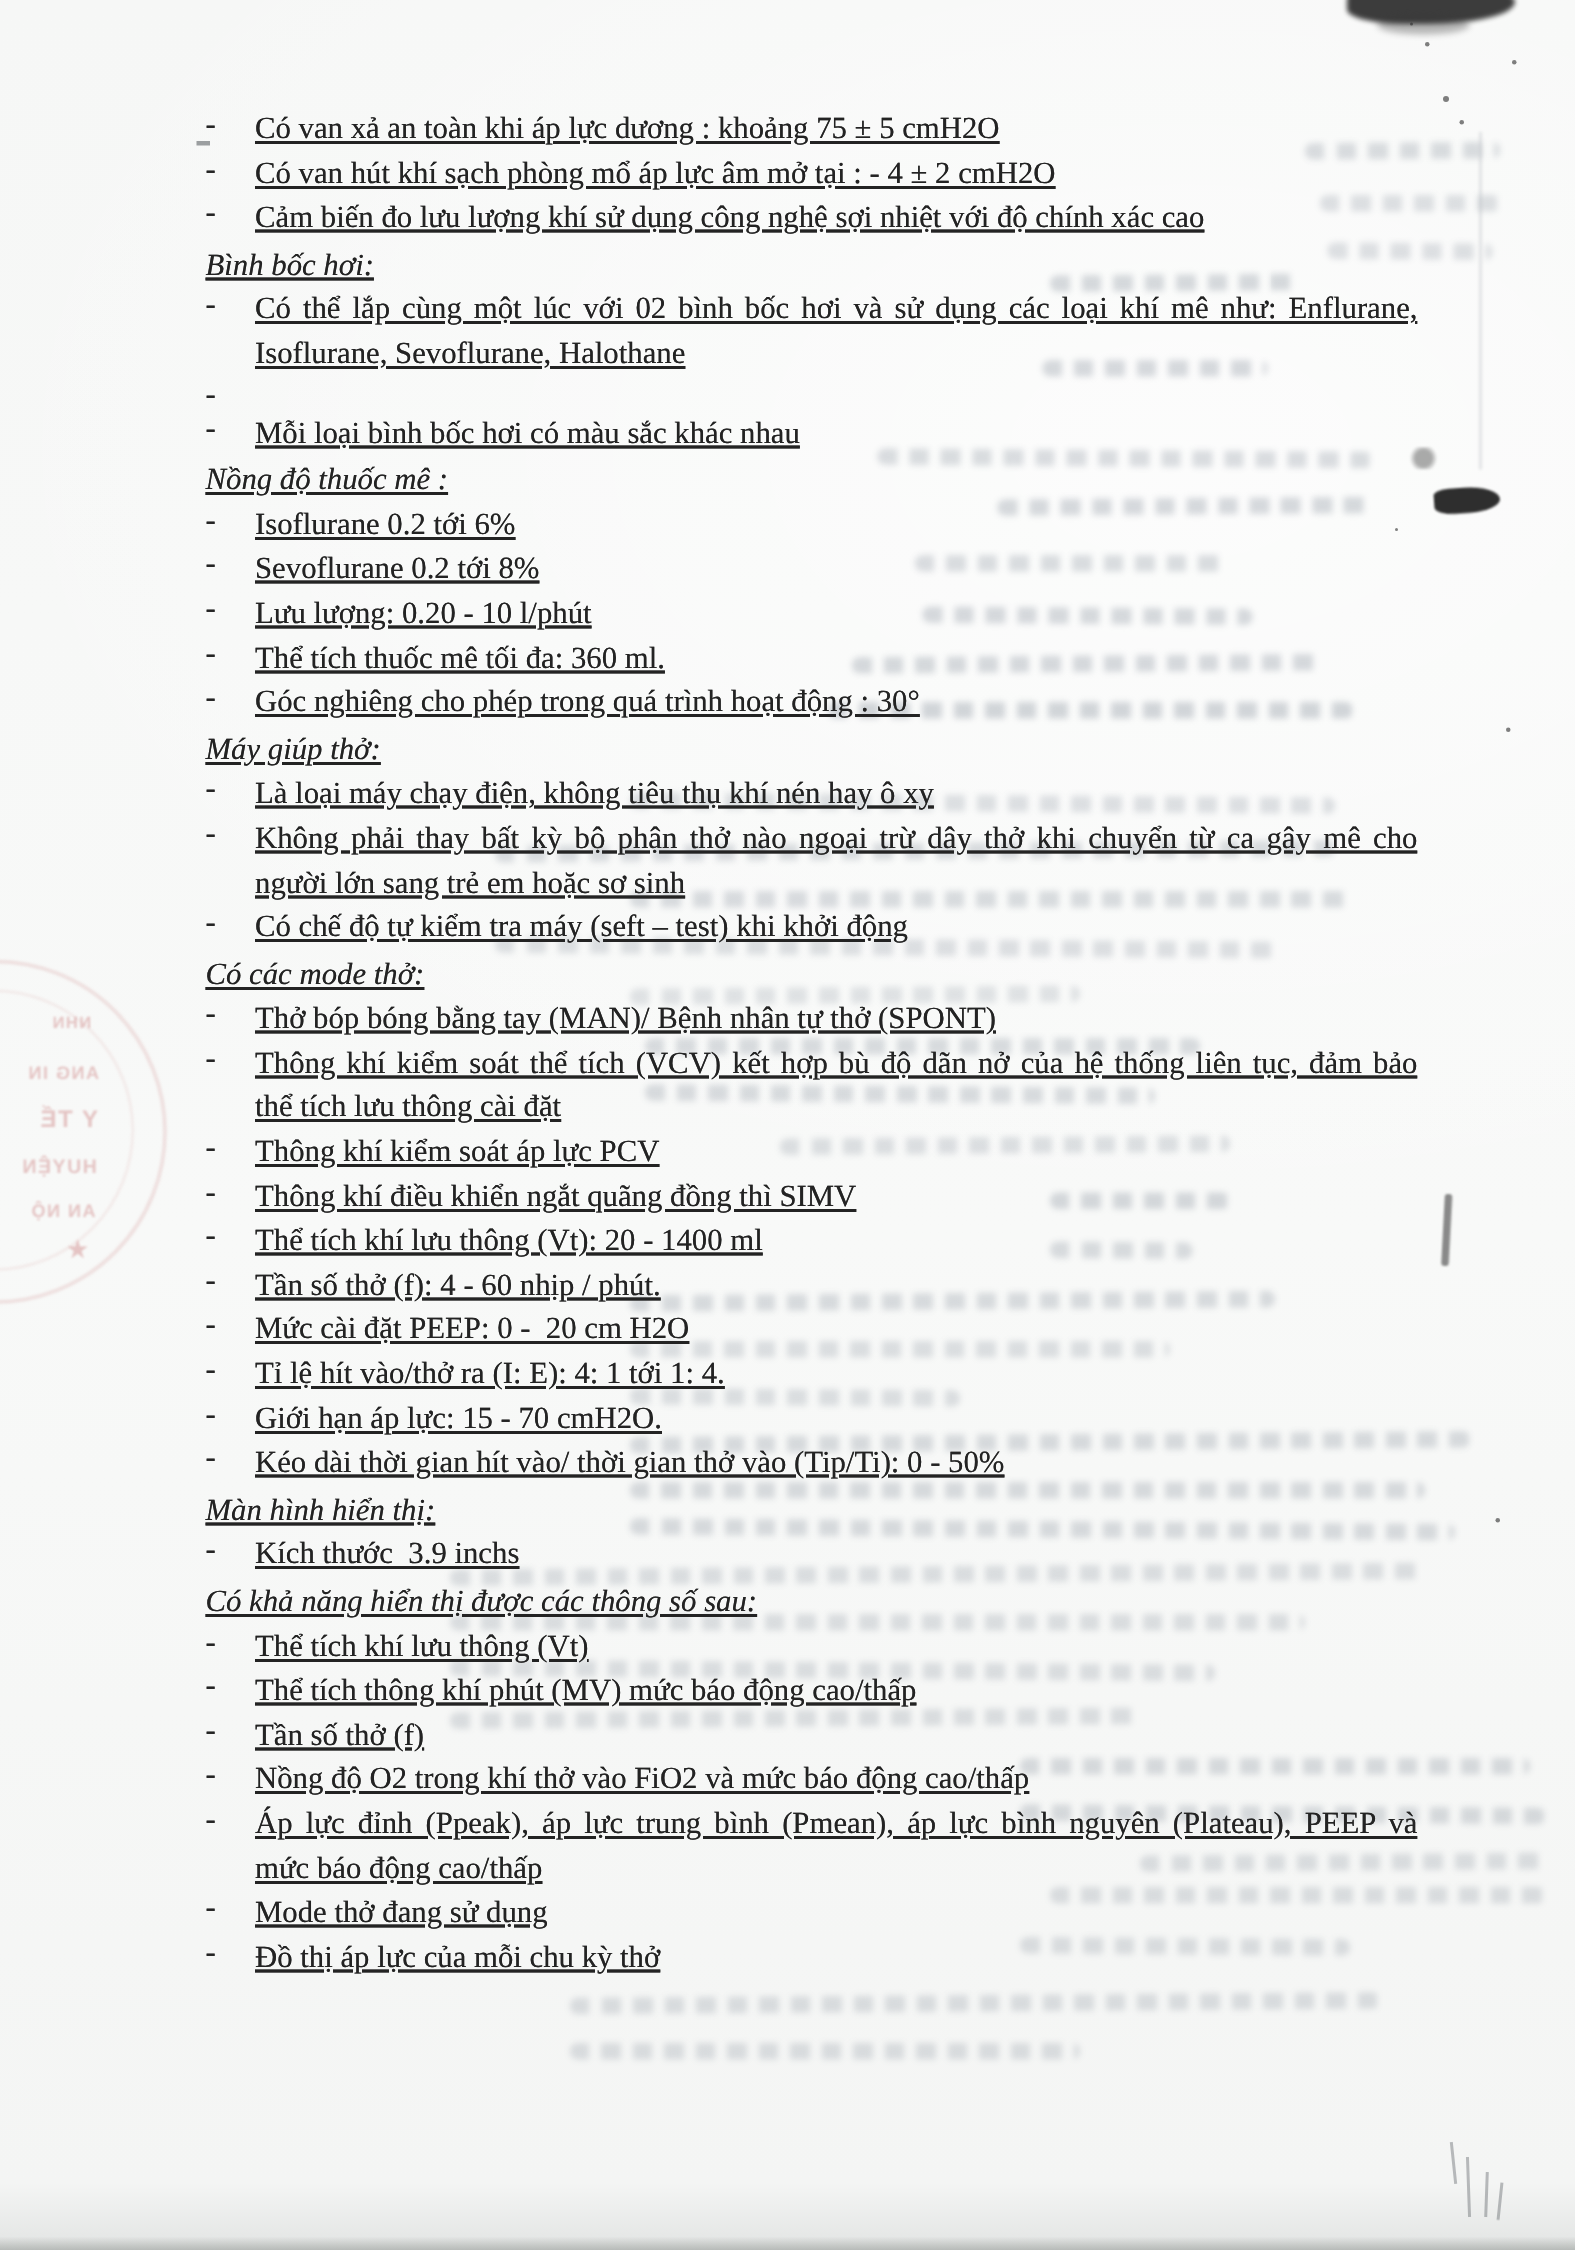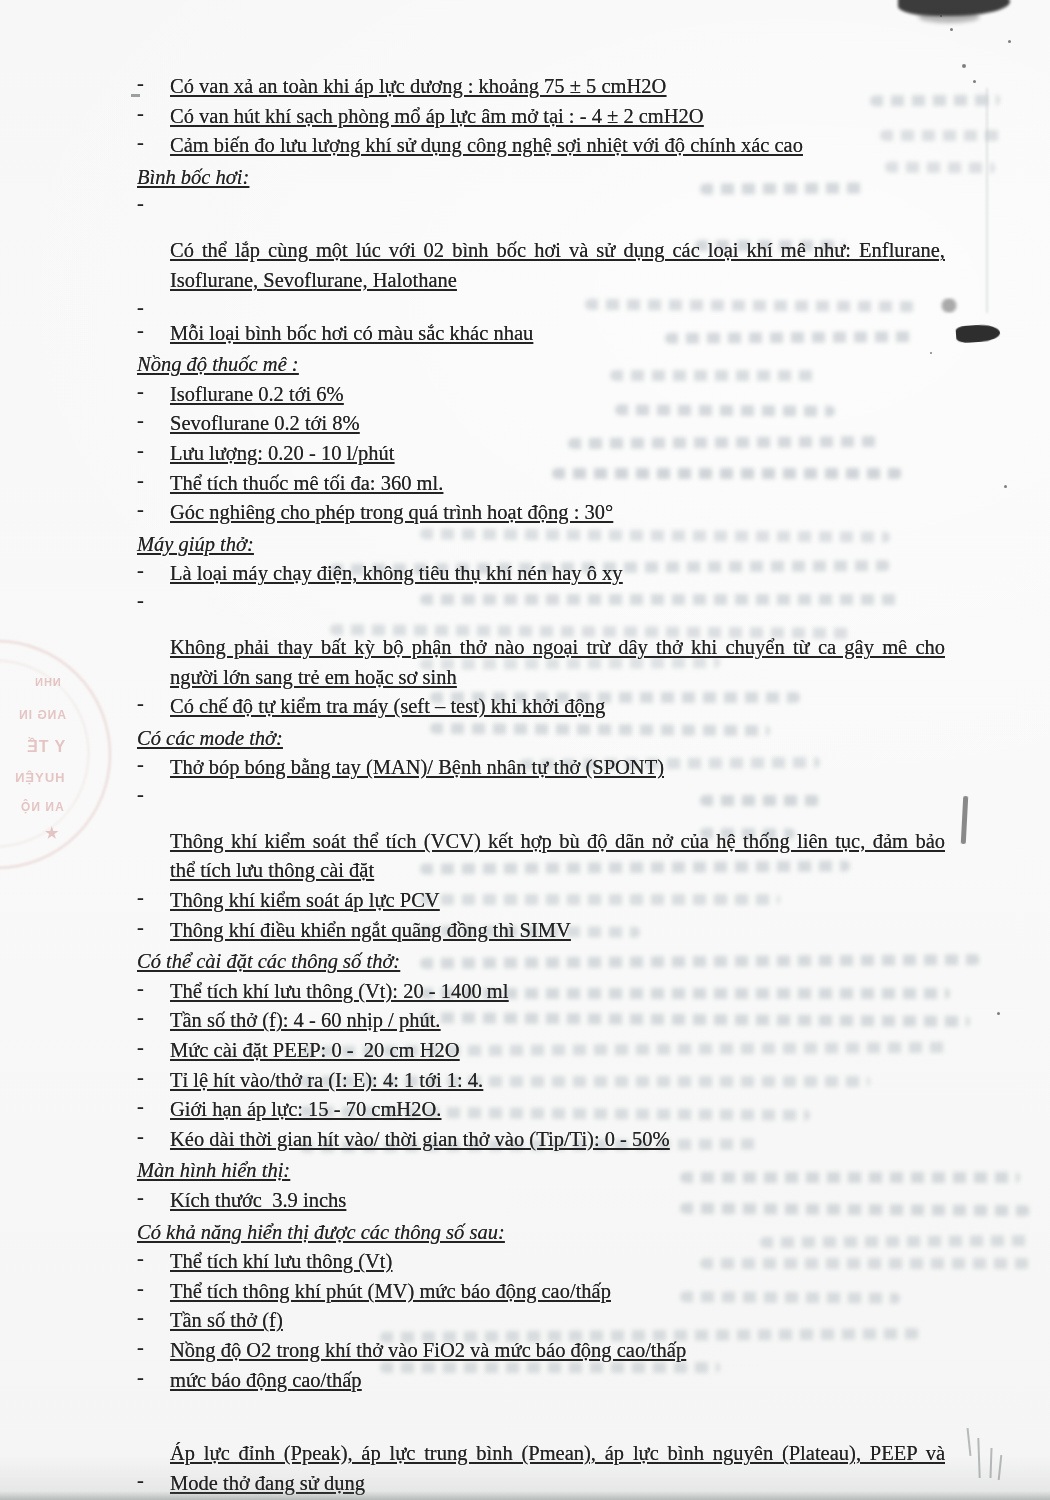--- a/index.html
+++ b/index.html
@@ -13,21 +13,21 @@
     font-family:"Liberation Serif","DejaVu Serif",serif;
   }
   
   .content{position:absolute;left:137px;top:72px;width:820px;color:#232323;
     font-size:20.5px;text-shadow:0 0 .4px rgba(25,25,25,.75);}
   .block{display:flex;}
   .block.heading{display:block;font-style:italic;margin-top:2px;}
   .dash{width:33px;flex:none;}
   .lines{flex:1;min-width:0;}
   .line{height:29.6px;line-height:29.6px;white-space:pre;text-decoration:underline;}
-  .line.just{white-space:normal;text-align:justify;text-align-last:justify;width:775px;overflow:hidden;margin-top:44px;}
+  .line.just{white-space:normal;text-align:justify;text-align-last:justify;width:775px;overflow:hidden;}
   
   .ghost{position:absolute;height:11px;border-radius:5px;pointer-events:none;
     background:repeating-linear-gradient(90deg, rgba(125,135,148,.6) 0px, rgba(125,135,148,.6) 13px,
       rgba(125,135,148,0) 13px, rgba(125,135,148,0) 21px);
     filter:blur(2px);}
   
   .stamp-ring{position:absolute;border-radius:50%;filter:blur(1px);pointer-events:none;}
   .ring-outer{left:-118px;top:640px;width:225px;height:225px;border:2.5px solid rgba(198,110,110,.22);}
   .ring-inner{left:-98px;top:660px;width:185px;height:185px;border:1.5px solid rgba(198,110,110,.18);}
   .stamp-line{position:absolute;color:rgba(201,118,118,.40);filter:blur(.7px);
@@ -224,23 +224,20 @@
         <span class="lines">
           <div class="line">Thông khí kiểm soát áp lực PCV</div>
         </span>
       </div>
       <div class="block">
         <span class="dash">-</span>
         <span class="lines">
           <div class="line">Thông khí điều khiển ngắt quãng đồng thì SIMV</div>
         </span>
       </div>
-      <div class="block heading">
-        <div class="line">Có thể cài đặt các thông số thở:</div>
-      </div>
       <div class="block">
         <span class="dash">-</span>
         <span class="lines">
           <div class="line">Thể tích khí lưu thông (Vt): 20 - 1400 ml</div>
         </span>
       </div>
       <div class="block">
         <span class="dash">-</span>
         <span class="lines">
           <div class="line">Tần số thở (f): 4 - 60 nhịp / phút.</div>
@@ -302,22 +299,22 @@
       </div>
       <div class="block">
         <span class="dash">-</span>
         <span class="lines">
           <div class="line">Nồng độ O2 trong khí thở vào FiO2 và mức báo động cao/thấp</div>
         </span>
       </div>
       <div class="block">
         <span class="dash">-</span>
         <span class="lines">
+          <div class="line just">Áp lực đỉnh (Ppeak), áp lực trung bình (Pmean), áp lực bình nguyên (Plateau), PEEP và</div>
           <div class="line">mức báo động cao/thấp</div>
-          <div class="line just">Áp lực đỉnh (Ppeak), áp lực trung bình (Pmean), áp lực bình nguyên (Plateau), PEEP và</div>
         </span>
       </div>
       <div class="block">
         <span class="dash">-</span>
         <span class="lines">
           <div class="line">Mode thở đang sử dụng</div>
         </span>
       </div>
       <div class="block">
         <span class="dash">-</span>

